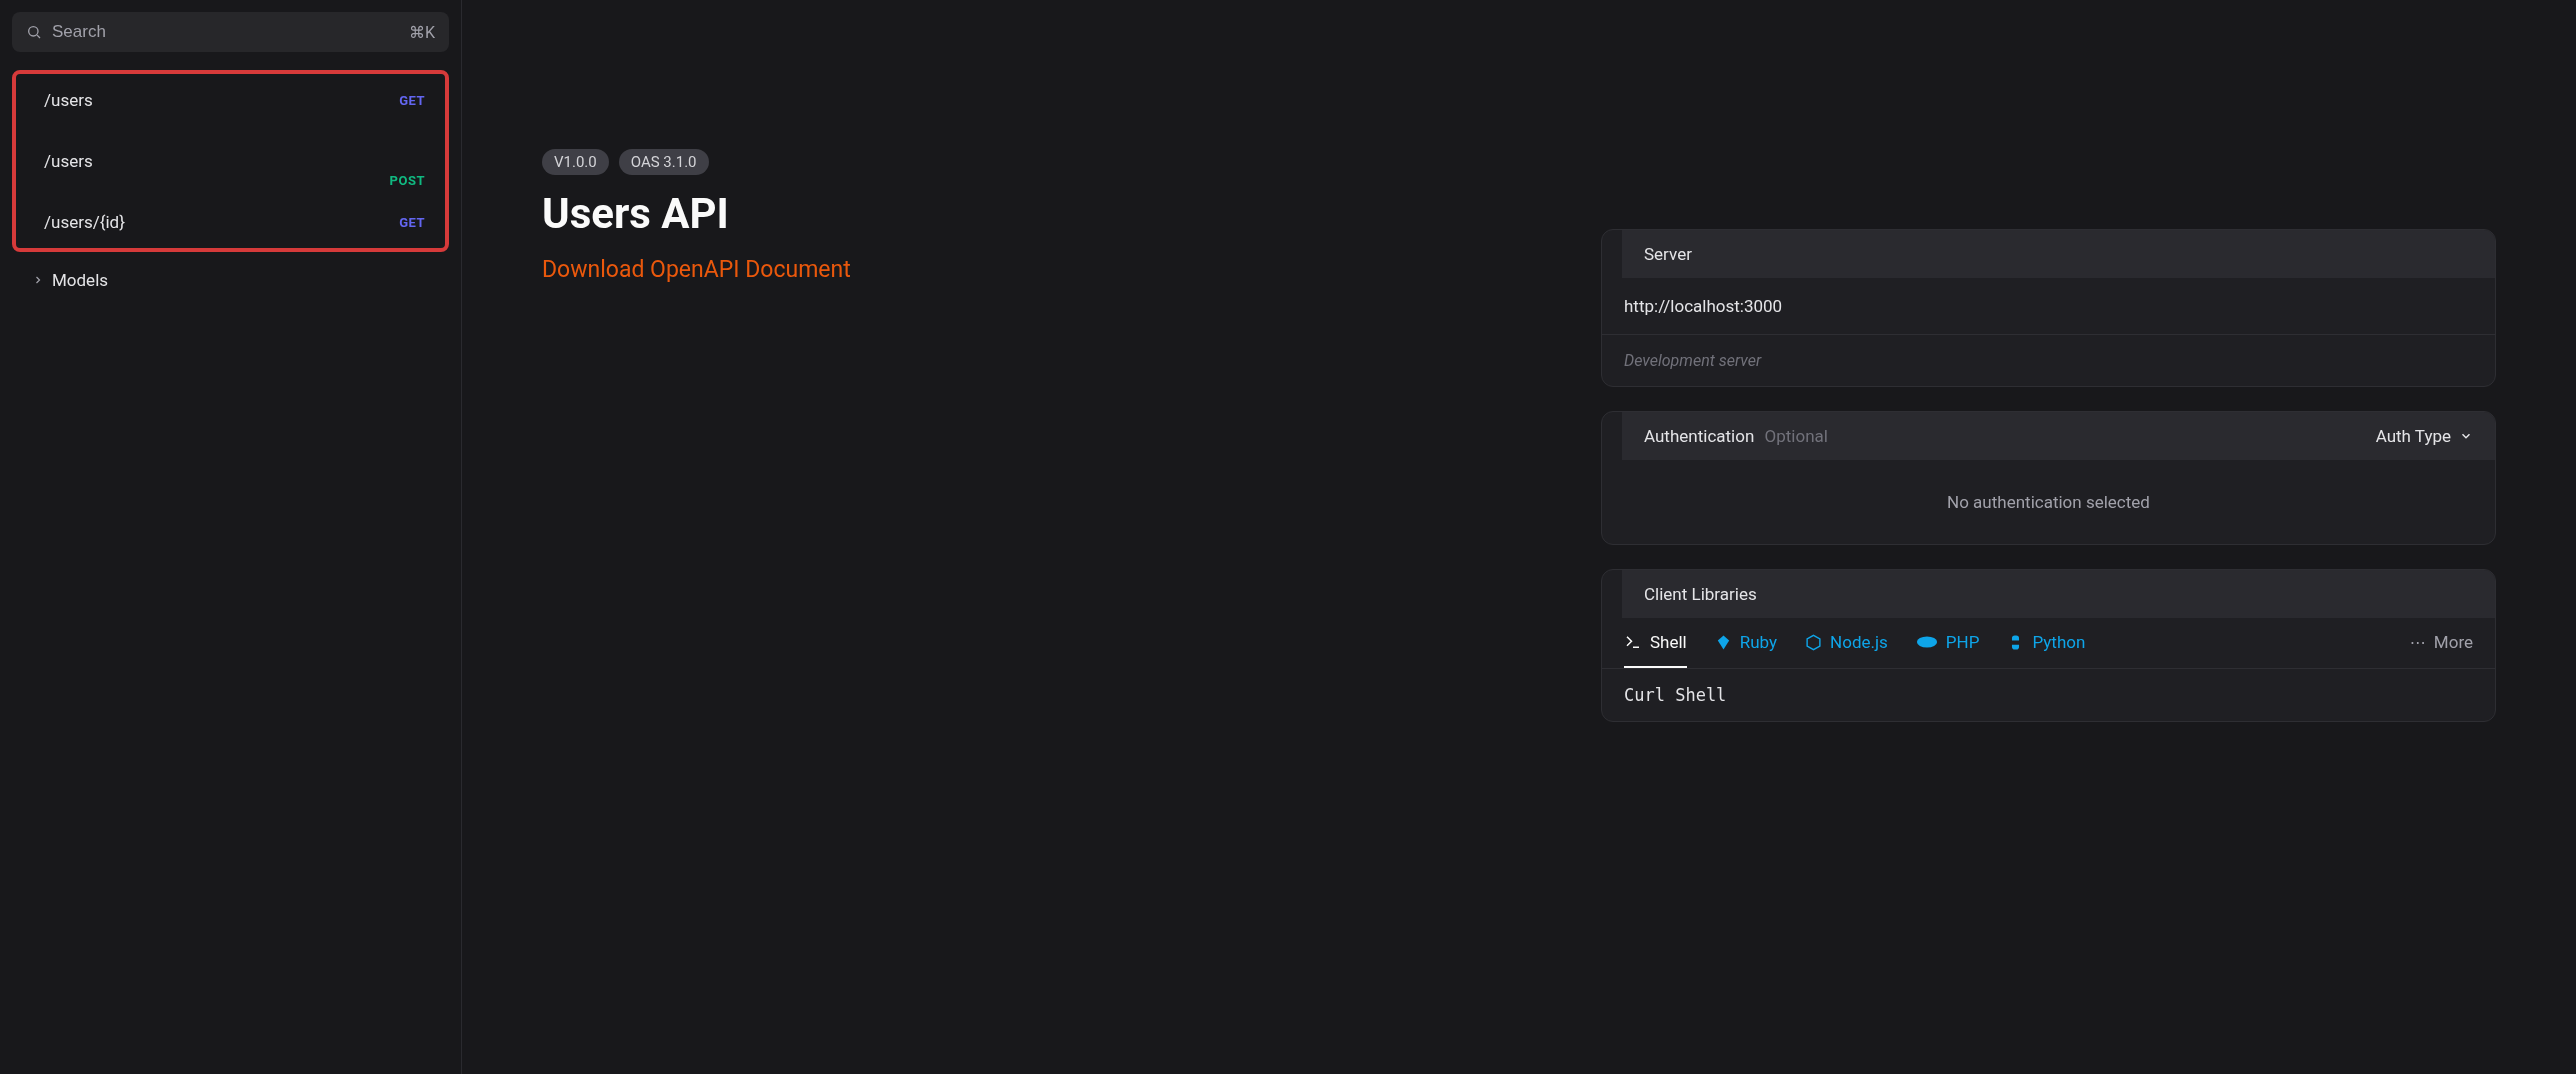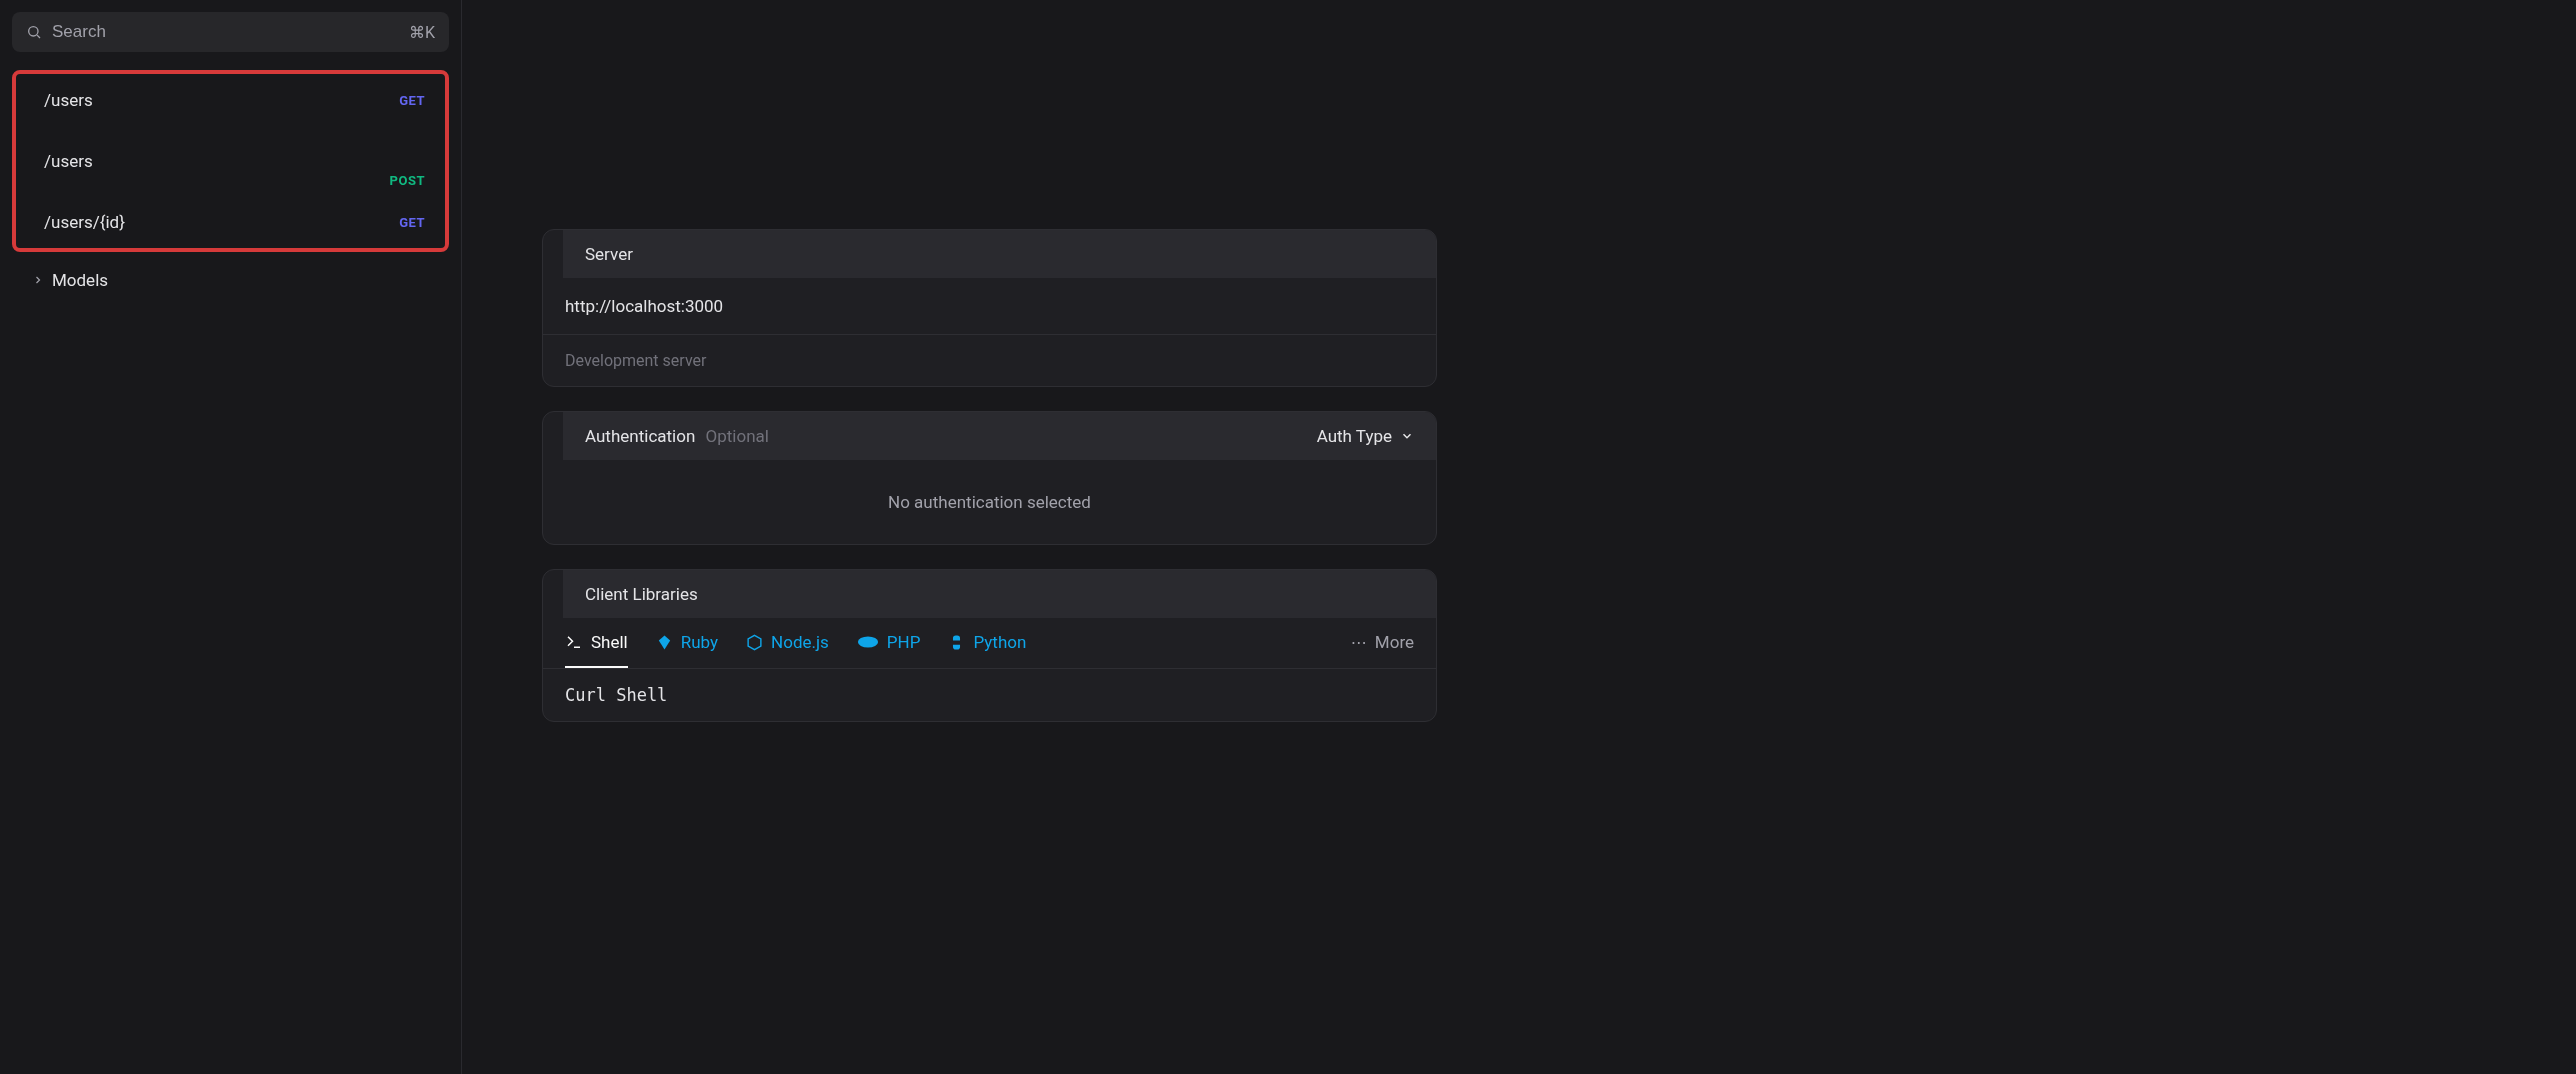--- a/index.html
+++ b/index.html
@@ -122,20 +122,21 @@
     align-items: center;
     margin-left: 20px;
   }
   .panel-body { padding: 18px 22px; }
   .server-url { color: #e4e4e7; font-size: 17px; }
   .server-desc {
     padding: 16px 22px;
     color: #71717a;
     font-size: 16px;
     border-top: 1px solid #2e2e33;
+    font-style: italic;
   }
   .auth-optional { color: #71717a; font-weight: 400; margin-left: 6px; }
   .auth-type {
     display: flex;
     align-items: center;
     gap: 8px;
     color: #e4e4e7;
     cursor: pointer;
   }
   .auth-body {
@@ -210,20 +211,28 @@
       <svg width="12" height="12" viewBox="0 0 24 24" fill="none" stroke="currentColor" stroke-width="2.5">
           <polyline points="9 18 15 12 9 6"></polyline>
         </svg>
     </span>
     <span>Models</span>
   </div>
 </div>
 
 <div class="main">
 
+  <div class="content">
+    <div class="badges">
+      <span class="badge">V1.0.0</span>
+      <span class="badge">OAS 3.1.0</span>
+    </div>
+    <h1>Users API</h1>
+    <a class="download-link">Download OpenAPI Document</a>
+  </div>
 
   <div class="right-panel">
 
     <div class="panel-card">
       <div class="panel-header">
         <span>Server</span>
       </div>
       <div class="panel-body">
         <span class="server-url">http://localhost:3000</span>
       </div>

